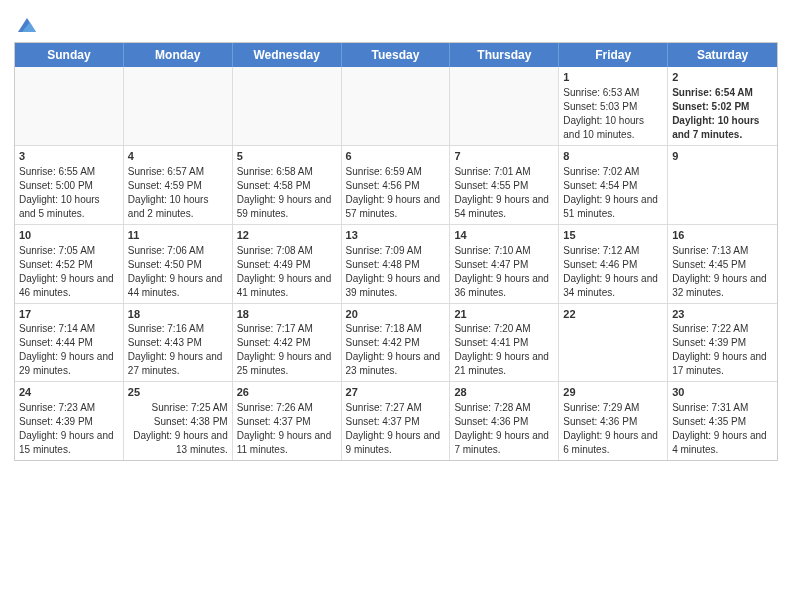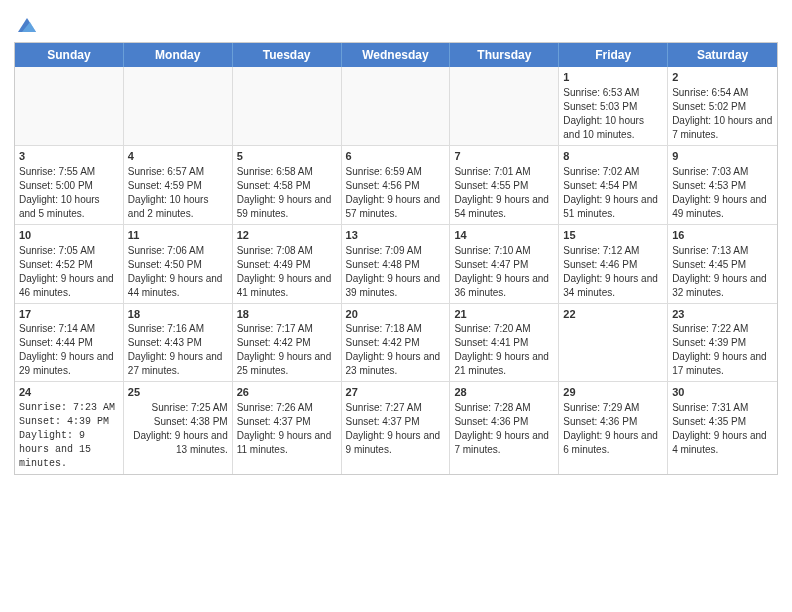--- a/index.html
+++ b/index.html
@@ -124,50 +124,50 @@
     <div class="title-block">
       <div class="month-title"></div>
       <div class="location-title"></div>
     </div>
   </div>
 
   <div class="calendar">
     <div class="cal-header">
     <div class="cal-header-cell">Sunday</div>
         <div class="cal-header-cell">Monday</div>
+        <div class="cal-header-cell">Wednesday</div>
         <div class="cal-header-cell">Tuesday</div>
-        <div class="cal-header-cell">Wednesday</div>
         <div class="cal-header-cell">Thursday</div>
         <div class="cal-header-cell">Friday</div>
         <div class="cal-header-cell">Saturday</div>
       </div>
     <div class="cal-body">
     <div class="cal-row">
           <div class="cal-cell empty"></div>
           <div class="cal-cell empty"></div>
           <div class="cal-cell empty"></div>
           <div class="cal-cell empty"></div>
           <div class="cal-cell empty"></div>
           <div class="cal-cell">
             <span class="day-num">1</span>
             <div class="cell-info" style="white-space: pre-line;">Sunrise: 6:53 AM
 Sunset: 5:03 PM
 Daylight: 10 hours and 10 minutes.</div>
           </div>
           <div class="cal-cell">
             <span class="day-num">2</span>
-            <div class="cell-info" style="white-space: pre-line;">Sunrise: 6:54 AM
+            <div class="cell-info" style="white-space: pre-line; font-weight: bold;">Sunrise: 6:54 AM
 Sunset: 5:02 PM
 Daylight: 10 hours and 7 minutes.</div>
           </div>
         </div>
         <div class="cal-row">
           <div class="cal-cell">
             <span class="day-num">3</span>
-            <div class="cell-info" style="white-space: pre-line;">Sunrise: 7:55 AM
+            <div class="cell-info" style="white-space: pre-line;">Sunrise: 6:55 AM
 Sunset: 5:00 PM
 Daylight: 10 hours and 5 minutes.</div>
           </div>
           <div class="cal-cell">
             <span class="day-num">4</span>
             <div class="cell-info" style="white-space: pre-line;">Sunrise: 6:57 AM
 Sunset: 4:59 PM
 Daylight: 10 hours and 2 minutes.</div>
           </div>
           <div class="cal-cell">
@@ -189,23 +189,20 @@
 Daylight: 9 hours and 54 minutes.</div>
           </div>
           <div class="cal-cell">
             <span class="day-num">8</span>
             <div class="cell-info" style="white-space: pre-line;">Sunrise: 7:02 AM
 Sunset: 4:54 PM
 Daylight: 9 hours and 51 minutes.</div>
           </div>
           <div class="cal-cell">
             <span class="day-num">9</span>
-            <div class="cell-info" style="white-space: pre-line;">Sunrise: 7:03 AM
-Sunset: 4:53 PM
-Daylight: 9 hours and 49 minutes.</div>
           </div>
         </div>
         <div class="cal-row">
           <div class="cal-cell">
             <span class="day-num">10</span>
             <div class="cell-info" style="white-space: pre-line;">Sunrise: 7:05 AM
 Sunset: 4:52 PM
 Daylight: 9 hours and 46 minutes.</div>
           </div>
           <div class="cal-cell">
@@ -282,21 +279,21 @@
           <div class="cal-cell">
             <span class="day-num">23</span>
             <div class="cell-info" style="white-space: pre-line;">Sunrise: 7:22 AM
 Sunset: 4:39 PM
 Daylight: 9 hours and 17 minutes.</div>
           </div>
         </div>
         <div class="cal-row">
           <div class="cal-cell">
             <span class="day-num">24</span>
-            <div class="cell-info" style="white-space: pre-line; font-family: Liberation Mono, monospace;">Sunrise: 7:23 AM
+            <div class="cell-info" style="white-space: pre-line;">Sunrise: 7:23 AM
 Sunset: 4:39 PM
 Daylight: 9 hours and 15 minutes.</div>
           </div>
           <div class="cal-cell">
             <span class="day-num">25</span>
             <div class="cell-info" style="white-space: pre-line; text-align: right;">Sunrise: 7:25 AM
 Sunset: 4:38 PM
 Daylight: 9 hours and 13 minutes.</div>
           </div>
           <div class="cal-cell">

